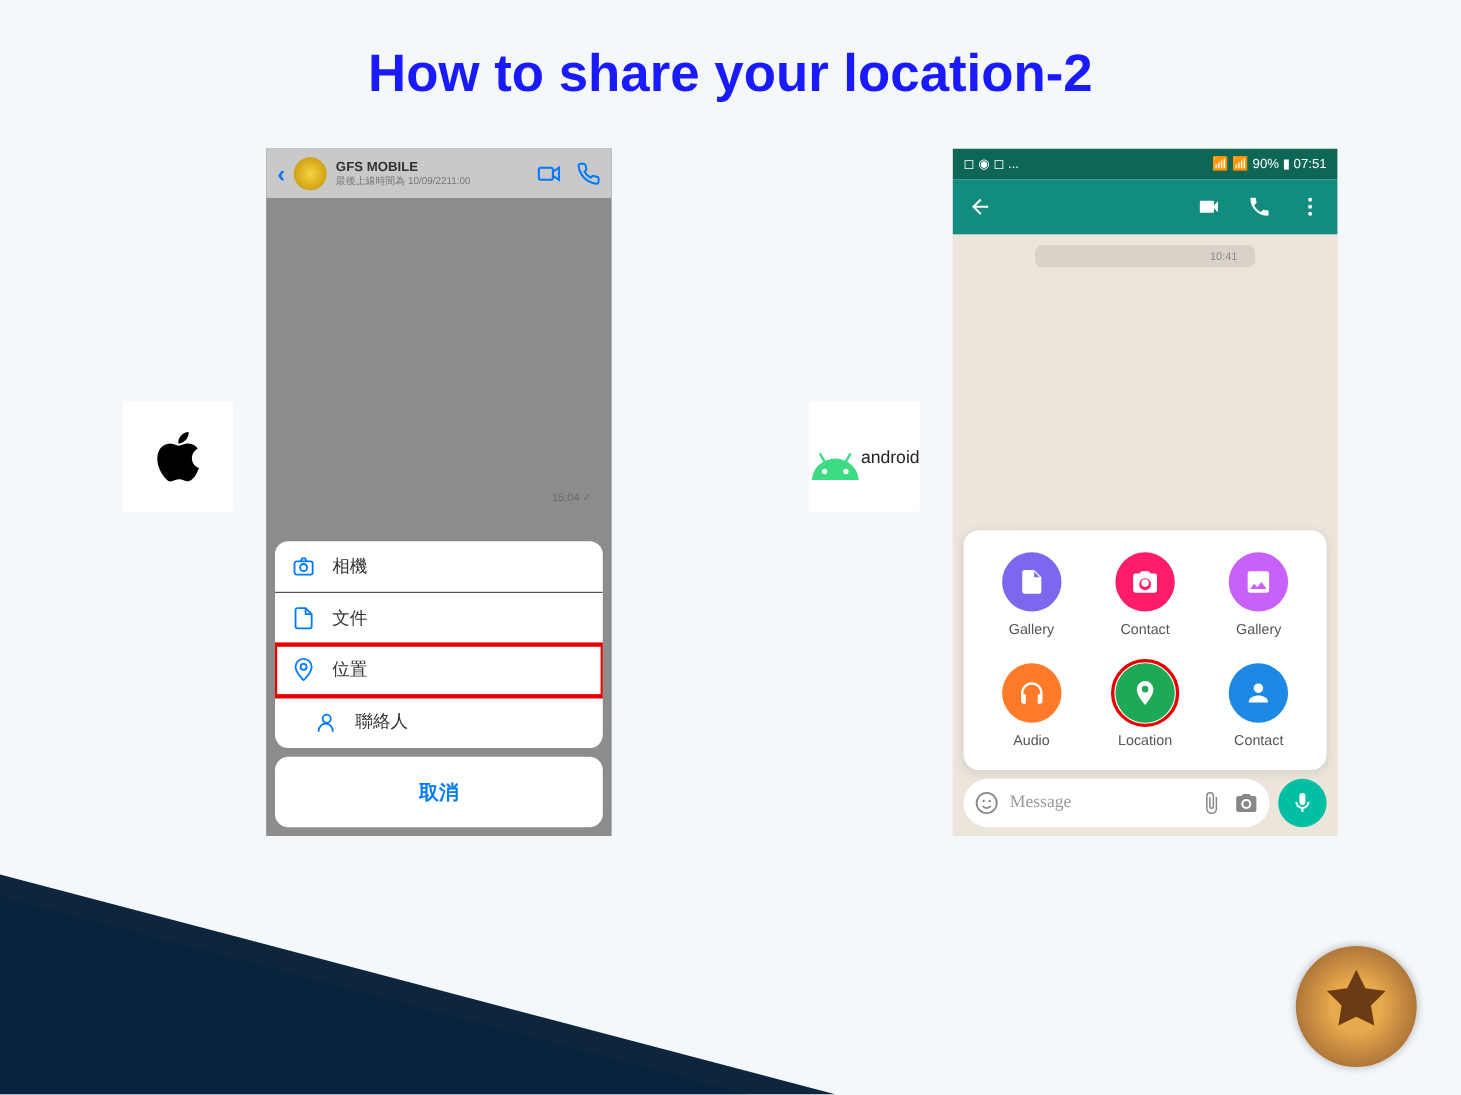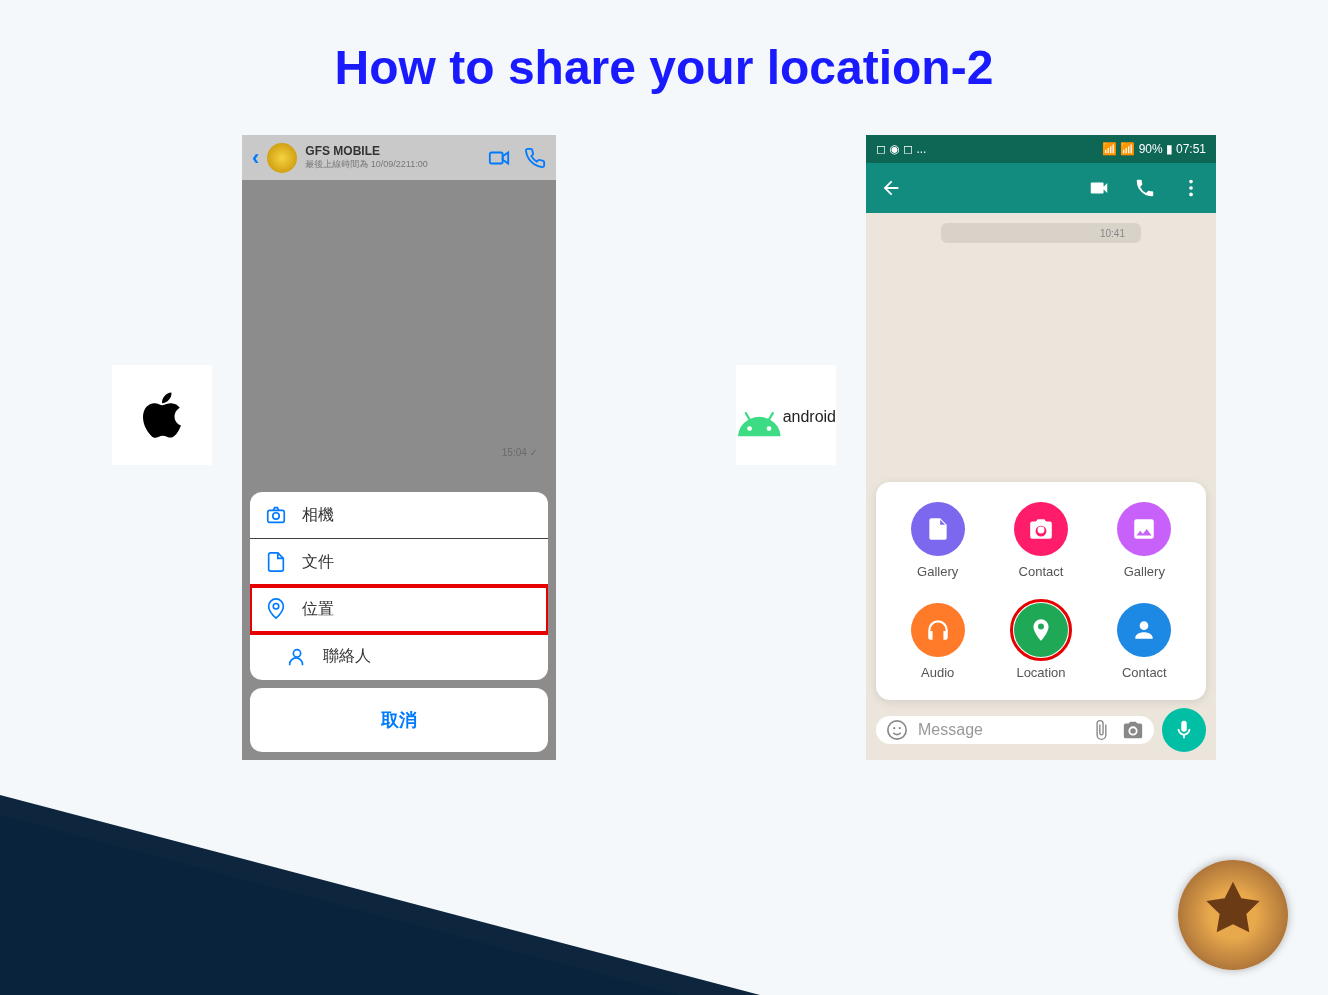--- a/index.html
+++ b/index.html
@@ -42,21 +42,21 @@
 .android-header svg { width: 22px; height: 22px; fill: #fff; }
 .android-right { margin-left: auto; display: flex; gap: 24px; align-items: center; }
 .msg-stub { margin: 10px auto 0; width: 200px; height: 20px; background: #d8d2c8; border-radius: 6px; font-size: 10px; color: #888; display: flex; align-items: center; justify-content: flex-end; padding-right: 16px; }
 .attach-panel { position: absolute; bottom: 60px; left: 10px; right: 10px; background: #fff; border-radius: 14px; padding: 20px 20px; display: grid; grid-template-columns: repeat(3,1fr); gap: 24px 20px; box-shadow: 0 2px 10px rgba(0,0,0,.1); }
 .attach-item { display: flex; flex-direction: column; align-items: center; gap: 8px; }
 .attach-circle { width: 54px; height: 54px; border-radius: 50%; display: flex; align-items: center; justify-content: center; position: relative; }
 .attach-circle.highlight::before { content: ""; position: absolute; inset: -4px; border: 3px solid #e60000; border-radius: 50%; }
 .attach-circle svg { width: 26px; height: 26px; fill: #fff; }
 .attach-label { font-size: 13px; color: #555; }
 .android-input { position: absolute; bottom: 8px; left: 10px; right: 10px; display: flex; gap: 8px; align-items: center; }
-.input-box { flex: 1; background: #fff; border-radius: 24px; height: 28px; display: flex; align-items: center; padding: 0 10px; gap: 10px; color: #999; font-size: 16px; }
+.input-box { flex: 1; background: #fff; border-radius: 24px; height: 44px; display: flex; align-items: center; padding: 0 10px; gap: 10px; color: #999; font-size: 16px; font-family: Liberation Serif, serif; }
 .input-box svg { width: 22px; height: 22px; fill: #888; }
 .input-text { flex: 1; }
 .mic { width: 44px; height: 44px; border-radius: 50%; background: #00bfa5; display: flex; align-items: center; justify-content: center; }
 .mic svg { fill: #fff; width: 22px; height: 22px; }
 
 
 .triangle { position: absolute; bottom: 0; left: 0; width: 0; height: 0; border-left: 760px solid #001a33; border-top: 200px solid transparent; opacity: .95; }
 .triangle2 { position: absolute; bottom: 0; left: 0; width: 0; height: 0; border-left: 680px solid #4a7aa8; border-top: 180px solid transparent; opacity: .5; }
 .logo { position: absolute; bottom: 25px; right: 40px; width: 110px; height: 110px; border-radius: 50%; background: radial-gradient(circle,#e8a84c 30%,#b0773a 70%); box-shadow: 0 0 8px rgba(0,0,0,.3); display: flex; align-items: center; justify-content: center; }
 .logo svg { width: 80px; height: 80px; }

